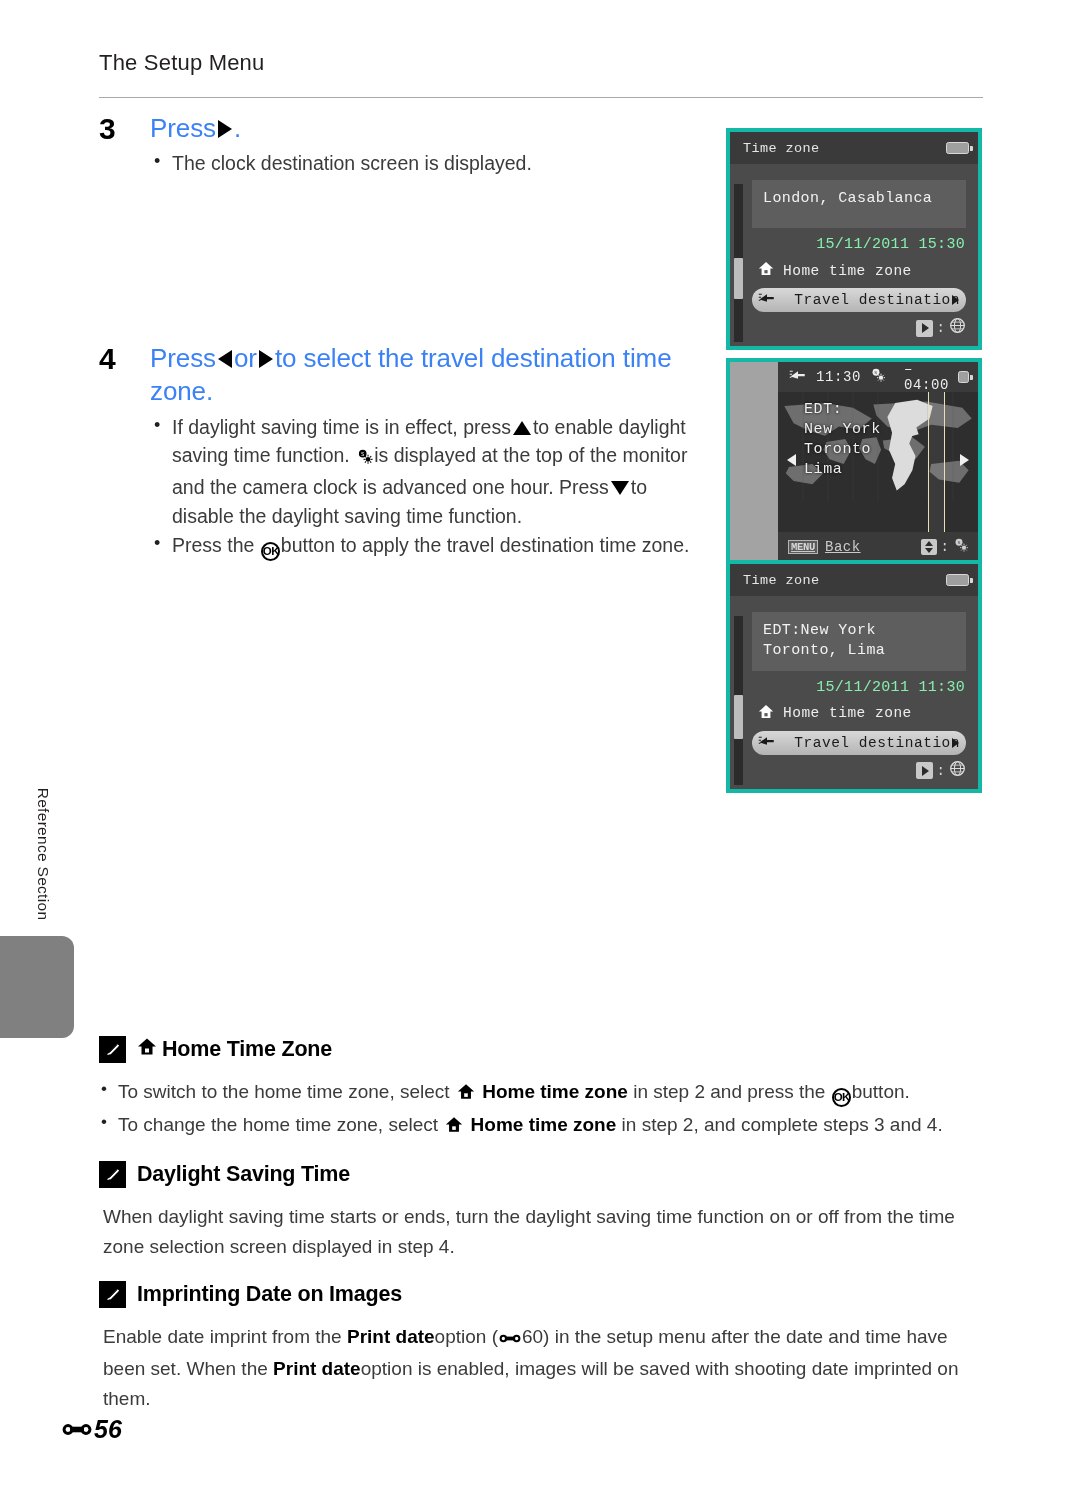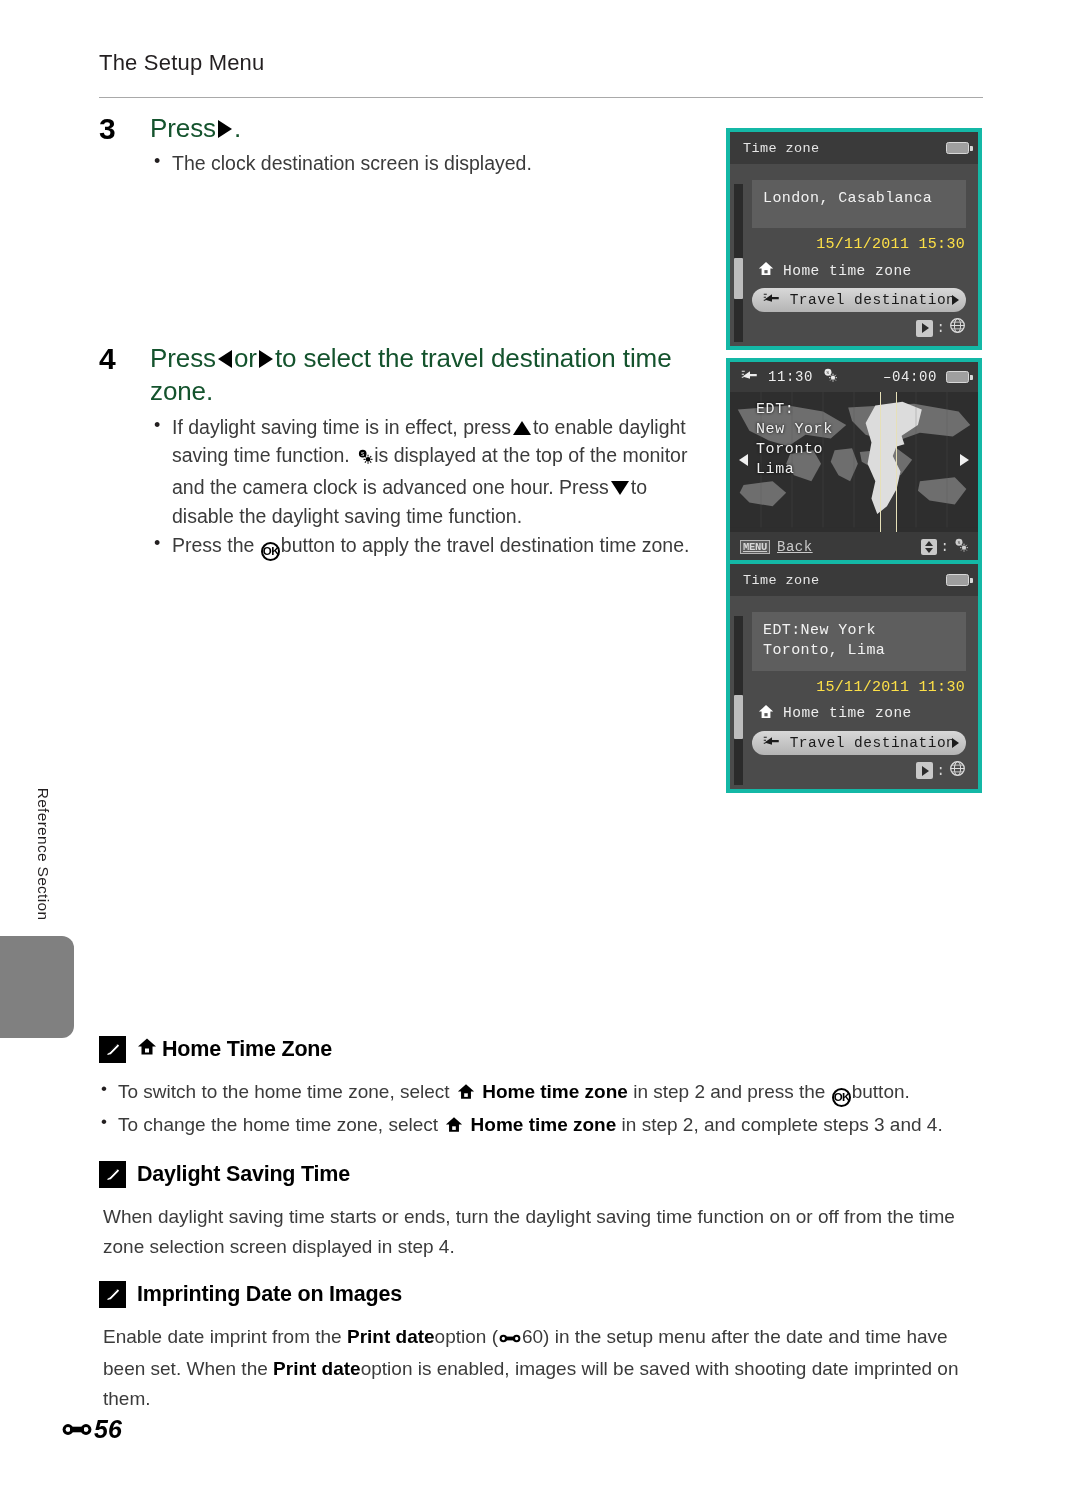--- a/index.html
+++ b/index.html
@@ -55,21 +55,21 @@
   .step { position: absolute; }
   .step-num {
     position: absolute;
     left: 0; top: 0;
     font-size: 30px;
     font-weight: bold;
     color: #000;
   }
   .step-title {
     font-size: 26px;
-    color: #14532d;
+    color: #3b82f6;
     line-height: 1.28;
     margin: 0 0 4px 0;
     letter-spacing: -.1px;
   }
   .step-body {
     margin: 0;
     padding: 0;
     list-style: none;
   }
   .step-body li {
@@ -237,36 +237,36 @@
     font-size: 15px;
     line-height: 1.35;
     letter-spacing: .4px;
     color: #f2f2f2;
   }
   .datetime {
     text-align: right;
     margin: 8px 13px 0 0;
     font-size: 15px;
     letter-spacing: .3px;
-    color: #fde047;
+    color: #86efac;
   }
   .opt-row {
     display: flex;
     align-items: center;
     gap: 9px;
     margin: 5px 12px 0 22px;
     padding: 3px 6px;
     font-size: 14.5px;
     letter-spacing: .5px;
     color: #ededed;
   }
   .opt-row.selected {
     background: linear-gradient(#d8d8d8, #b4b4b4);
     color: #1b1b1b;
-    justify-content: center;
+    justify-content: space-between;
     position: relative;
     border-radius: 12px;
   }
   .opt-row.selected .row-arrow {
     position: absolute;
     right: 7px; top: 50%;
     transform: translateY(-50%);
     width: 0; height: 0;
     border-top: 5px solid transparent;
     border-bottom: 5px solid transparent;
@@ -292,21 +292,21 @@
     content: "";
     width: 0; height: 0;
     border-top: 5px solid transparent;
     border-bottom: 5px solid transparent;
     border-left: 7px solid #2b2b2b;
     margin-left: 2px;
   }
   .colon-sep { font-size: 14px; color: #d5d5d5; padding: 0 1px; }
 
   
-  .map-screen { background: #a3a3a3; }
+  .map-screen { background: #a3a3a3; padding-left: 48px; }
   .map-top {
     height: 30px;
     background: #3a3a3a;
     display: flex;
     align-items: center;
     padding: 0 9px 0 11px;
     font-size: 14px;
     letter-spacing: .6px;
     color: #ededed;
     gap: 9px;

